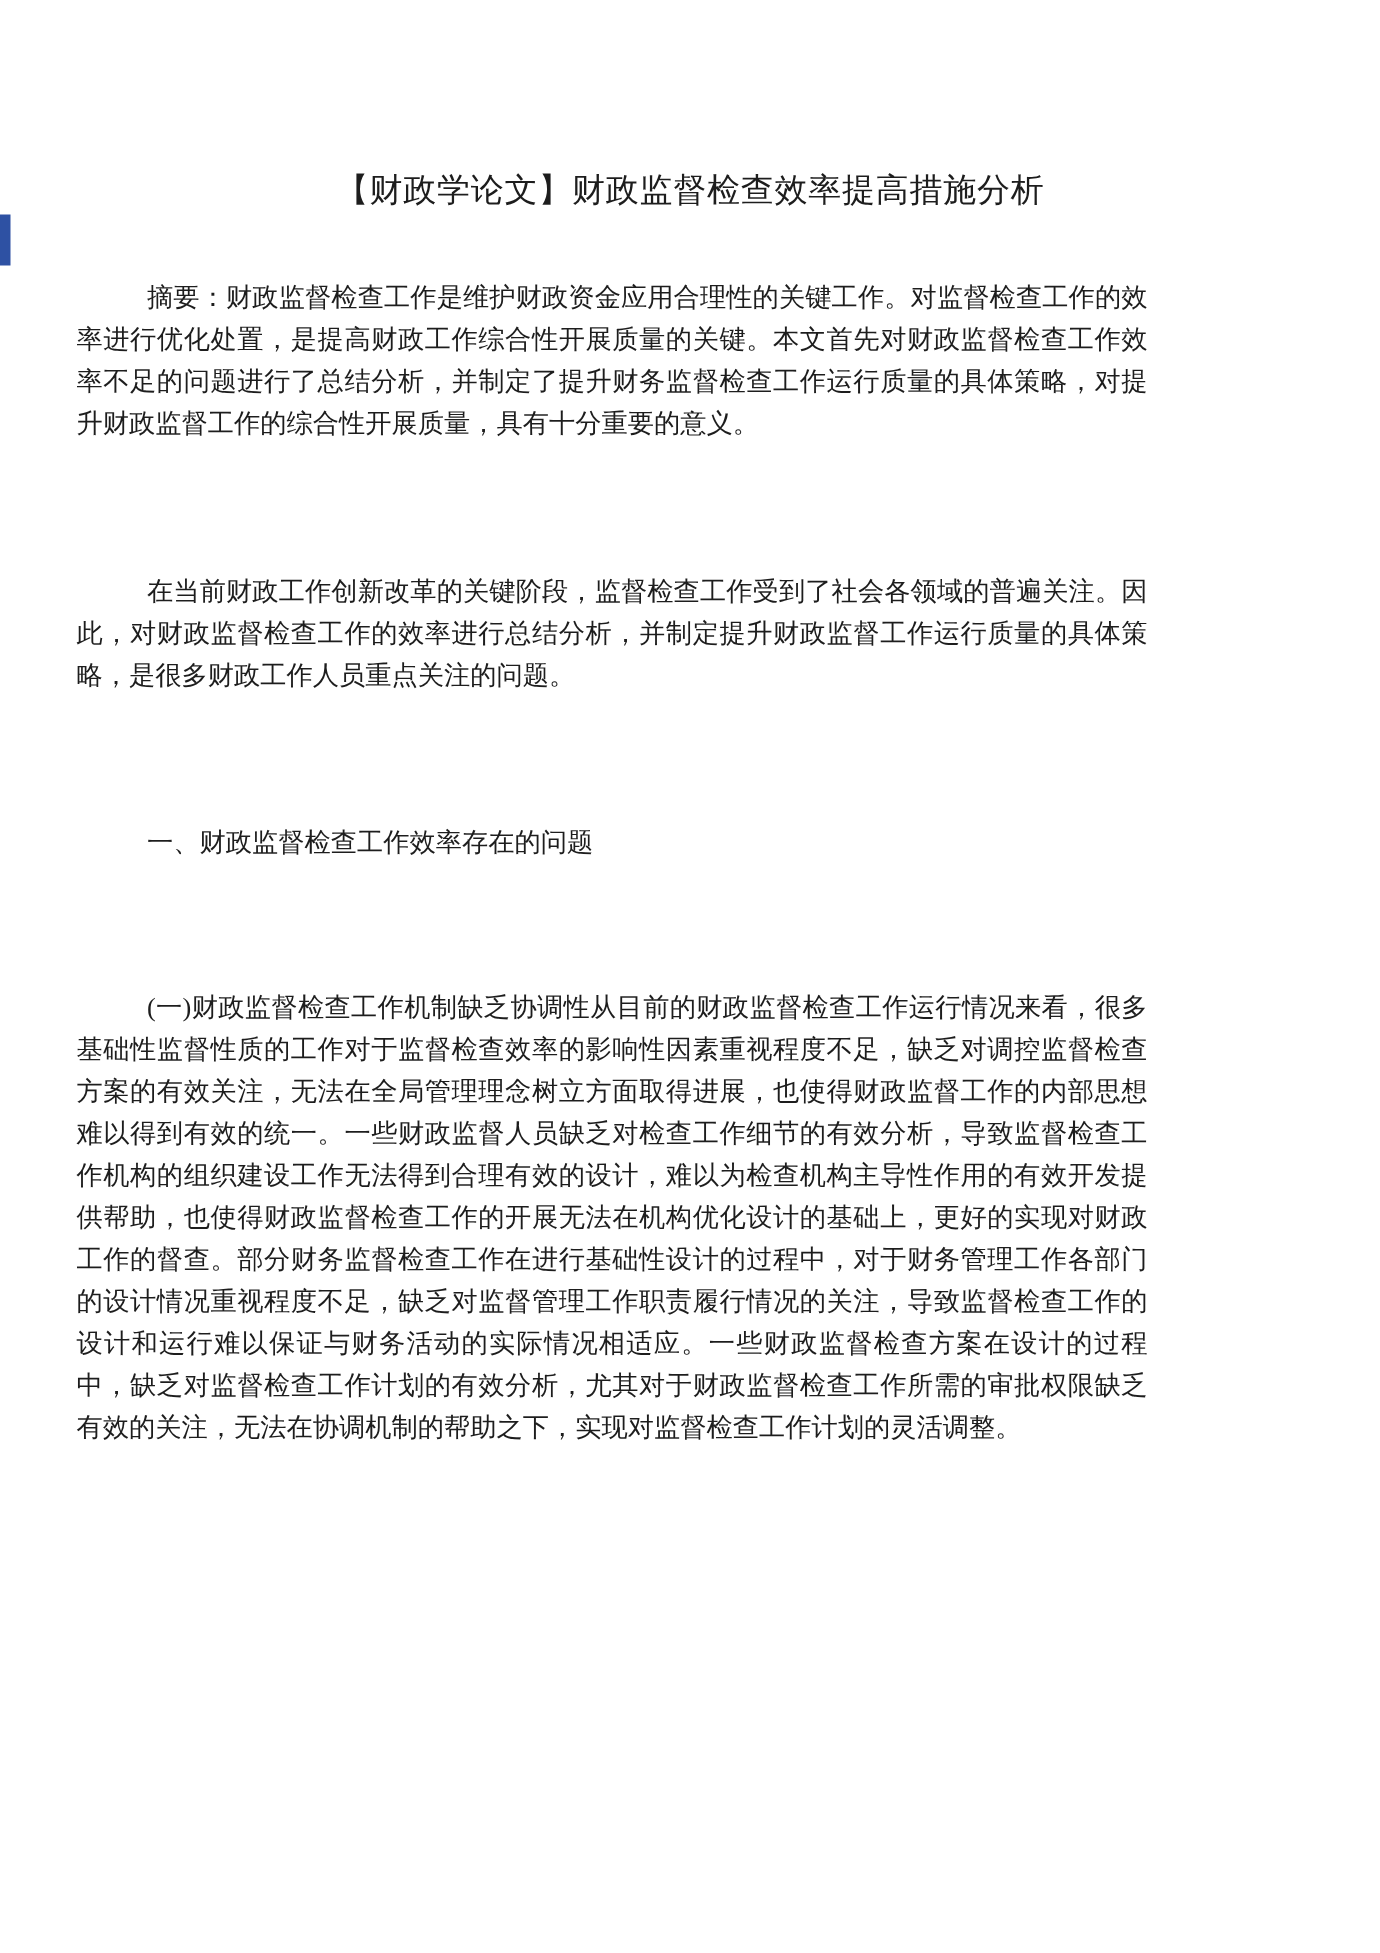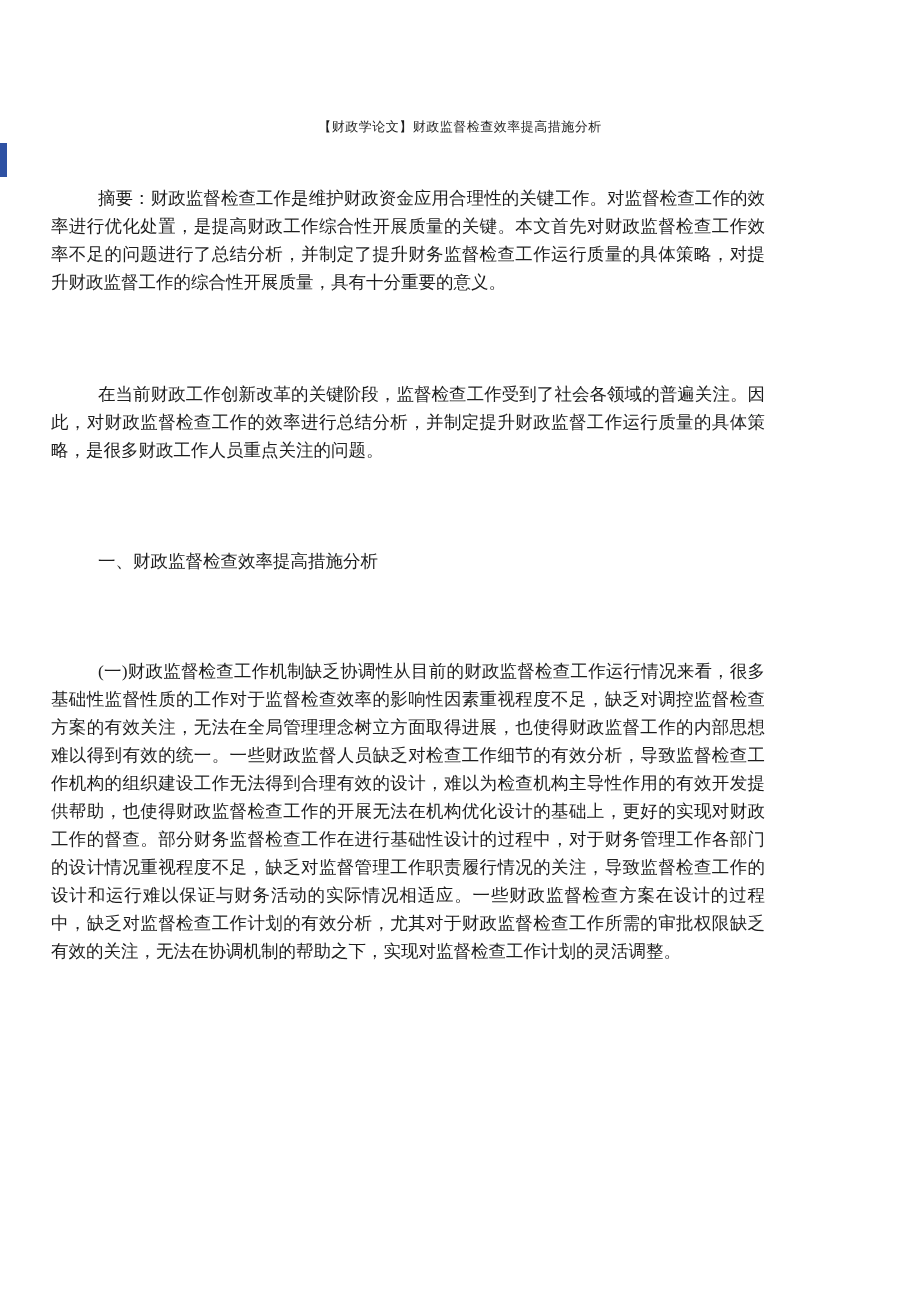--- a/index.html
+++ b/index.html
@@ -23,21 +23,21 @@
   }
   .edge-marker {
     position: absolute;
     left: 0;
     width: 7px;
   }
   .edge-marker.top { top: 30px; height: 34px; }
   .doc-title {
     margin: 113px 103px 0 103px;
     text-align: center;
-    font-size: 13px;
+    font-size: 22px;
     line-height: 28px;
     letter-spacing: 0.5px;
     white-space: nowrap;
   }
   .para {
     margin-left: 51px;
     margin-right: 103px;
     width: 714px;
     font-size: 17.5px;
     line-height: 28px;
@@ -59,17 +59,17 @@
 
   <div class="edge-marker top" style="background: rgb(46, 81, 163);"></div>
 
   <div class="doc-title">【财政学论文】财政监督检查效率提高措施分析</div>
 
   <p class="para abstract">摘要：财政监督检查工作是维护财政资金应用合理性的关键工作。对监督检查工作的效率进行优化处置，是提高财政工作综合性开展质量的关键。本文首先对财政监督检查工作效率不足的问题进行了总结分析，并制定了提升财务监督检查工作运行质量的具体策略，对提升财政监督工作的综合性开展质量，具有十分重要的意义。</p>
 
 
   <p class="para intro">在当前财政工作创新改革的关键阶段，监督检查工作受到了社会各领域的普遍关注。因此，对财政监督检查工作的效率进行总结分析，并制定提升财政监督工作运行质量的具体策略，是很多财政工作人员重点关注的问题。</p>
 
-  <p class="para heading">一、财政监督检查效率提高措施分析</p>
+  <p class="para heading">一、财政监督检查工作效率存在的问题</p>
 
   <p class="para body1">(一)财政监督检查工作机制缺乏协调性从目前的财政监督检查工作运行情况来看，很多基础性监督性质的工作对于监督检查效率的影响性因素重视程度不足，缺乏对调控监督检查方案的有效关注，无法在全局管理理念树立方面取得进展，也使得财政监督工作的内部思想难以得到有效的统一。一些财政监督人员缺乏对检查工作细节的有效分析，导致监督检查工作机构的组织建设工作无法得到合理有效的设计，难以为检查机构主导性作用的有效开发提供帮助，也使得财政监督检查工作的开展无法在机构优化设计的基础上，更好的实现对财政工作的督查。部分财务监督检查工作在进行基础性设计的过程中，对于财务管理工作各部门的设计情况重视程度不足，缺乏对监督管理工作职责履行情况的关注，导致监督检查工作的设计和运行难以保证与财务活动的实际情况相适应。一些财政监督检查方案在设计的过程中，缺乏对监督检查工作计划的有效分析，尤其对于财政监督检查工作所需的审批权限缺乏有效的关注，无法在协调机制的帮助之下，实现对监督检查工作计划的灵活调整。</p>
 
 </div>
 
 </body></html>

